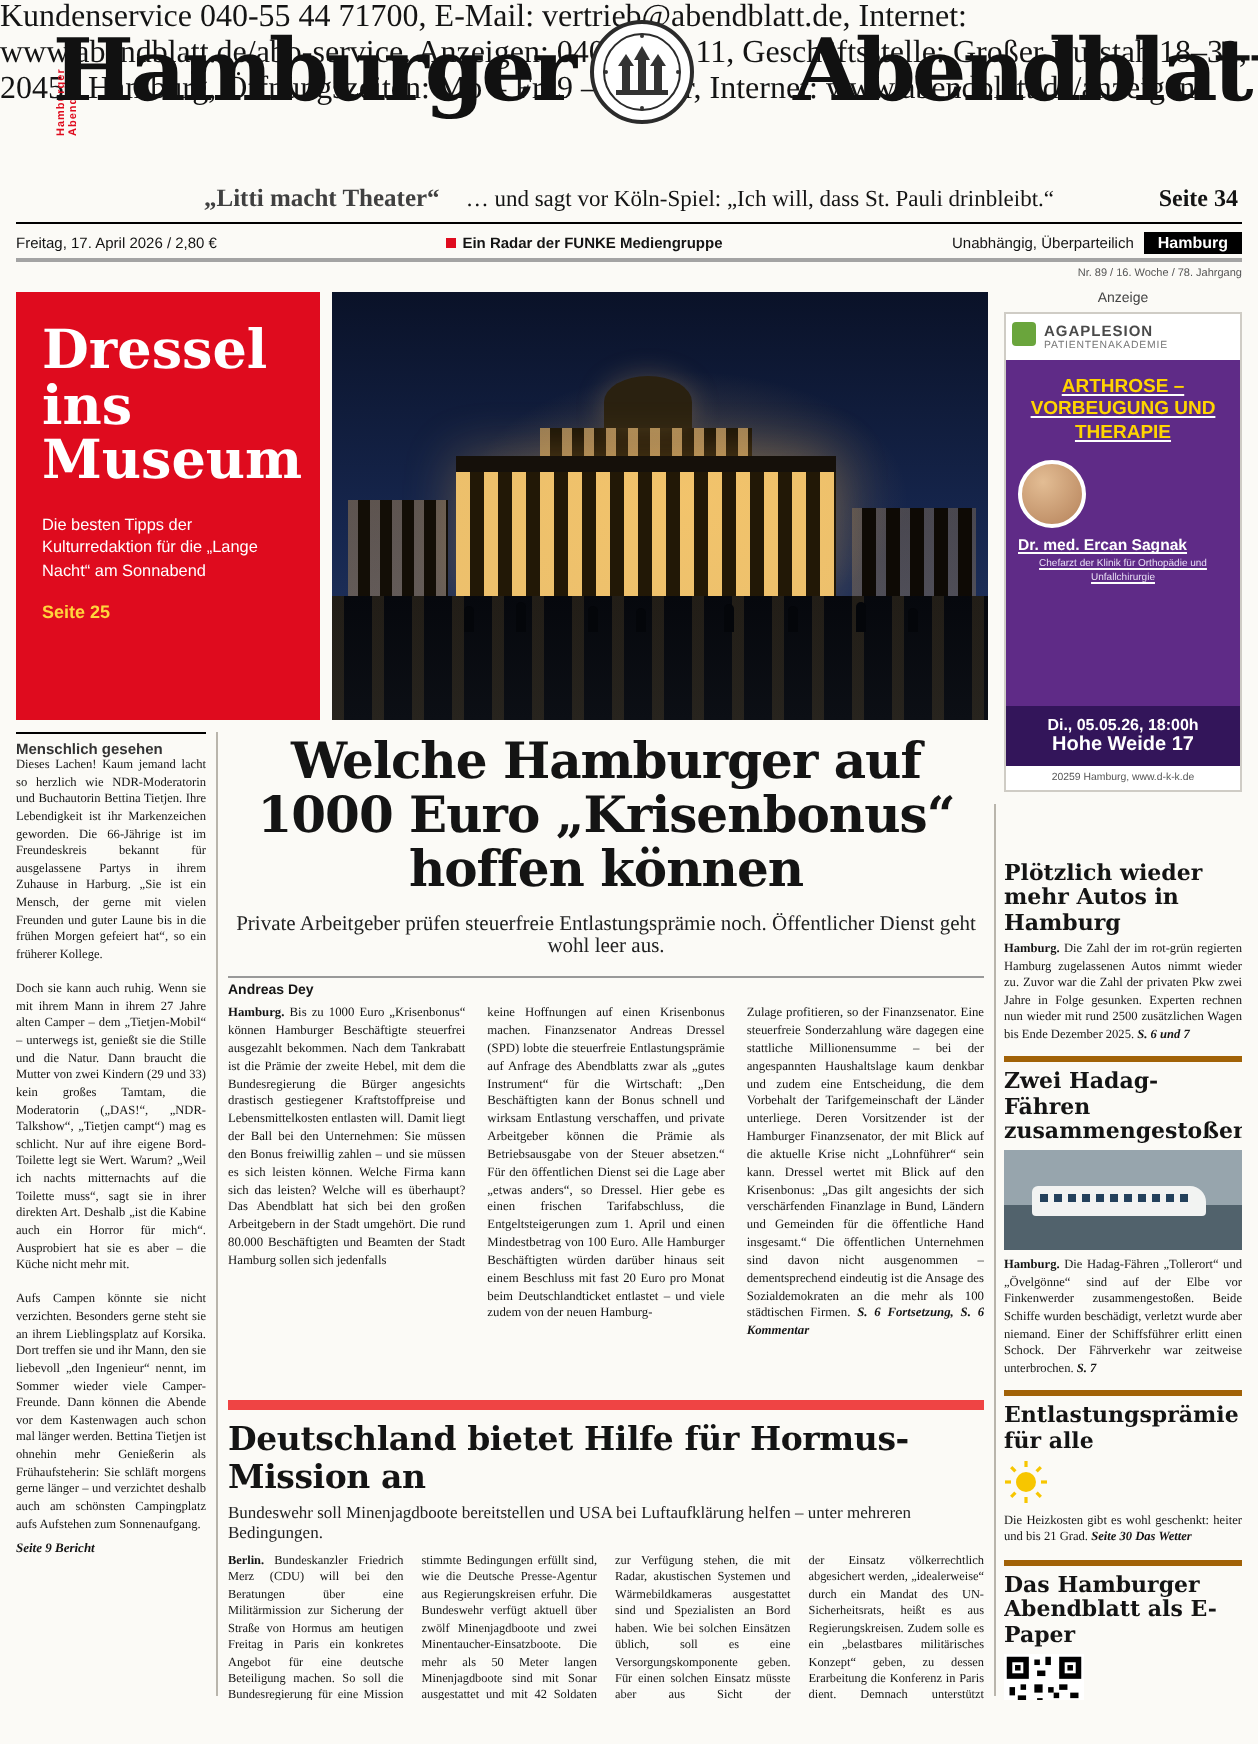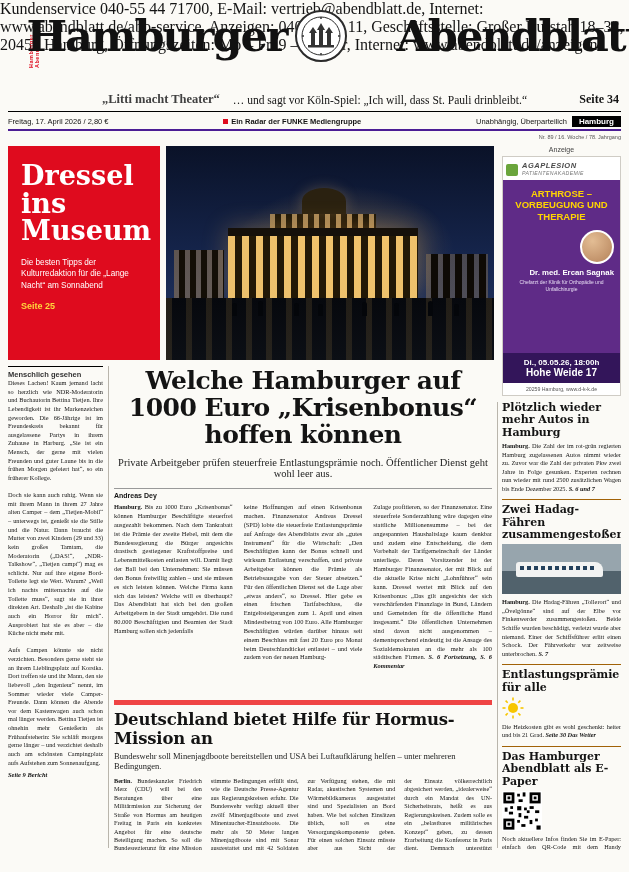--- a/index.html
+++ b/index.html
@@ -27,21 +27,21 @@
   .seal { width:54px; height:54px; flex:0 0 auto; }
   .teaser {
     position:absolute; left:8px; right:8px; top:88px; height:24px;
     border-bottom:1px solid #000; display:flex; align-items:center; justify-content:center;
     font-size:11.5px;
   }
   .teaser .hl { color:#404040; font-weight:bold; font-size:12.5px; margin-right:13px; }
   .teaser .pg { position:absolute; right:2px; font-weight:bold; font-size:12px; }
   .dateline {
     position:absolute; left:8px; right:8px; top:114px; height:17px;
-    border-bottom:2px solid #4c1d95; display:flex; align-items:center;
+    border-bottom:2px solid #a3a3a3; display:flex; align-items:center;
     justify-content:space-between; font-family:"Liberation Sans",sans-serif; font-size:7.5px;
   }
   .dateline .mid { display:flex; align-items:center; gap:3px; }
   .sq { width:5px; height:5px; background:#df0b1e; display:inline-block; }
   .citybadge {
     background:#000; color:#fff; font-weight:bold; padding:1px 7px; margin-left:5px;
     font-size:8px; display:inline-block;
   }
   .dl-right { display:flex; align-items:center; }
   .issue-line {
@@ -78,27 +78,27 @@
     background:linear-gradient(180deg,#06080d,#0c0f15); }
   .plaza::after { content:""; position:absolute; inset:0;
     background:repeating-linear-gradient(90deg, rgba(235,185,95,.12) 0 6px, transparent 6px 20px); }
   .person { position:absolute; width:5px; height:13px; background:#04060a; border-radius:2.5px 2.5px 0 0; bottom:44px; }
   
   .anzeige-label { position:absolute; left:502px; top:146px; width:119px; text-align:center;
     font-family:"Liberation Sans",sans-serif; font-size:7px; color:#444; }
   .ad { position:absolute; left:502px; top:156px; width:119px; height:240px;
     border:1px solid #cfccc5; display:flex; flex-direction:column; overflow:hidden;
     font-family:"Liberation Sans",sans-serif; text-align:center; }
-  .ad-top { background:#fff; padding:4px 3px; display:flex; align-items:flex-end; gap:4px;font-style:italic; }
+  .ad-top { background:#fff; padding:4px 3px; display:flex; align-items:flex-start; gap:4px; }
   .ad-logo { width:12px; height:12px; background:#6aa53c; border-radius:2px; flex:0 0 auto; }
   .ad-brand { text-align:left; }
   .ad-brand .b1 { font-size:7.5px; font-weight:bold; color:#4a4a4a; letter-spacing:.5px; }
   .ad-brand .b2 { font-size:5.2px; color:#777; letter-spacing:.4px; }
   .ad-main { background:#5f2b87; color:#fff; flex:1; padding:8px 6px 4px; display:flex;
-    flex-direction:column; align-items:flex-end; }
+    flex-direction:column; align-items:flex-start;text-decoration:underline; }
   .ad-head { color:#ffd400; font-weight:bold; font-size:9.5px; line-height:1.2; }
   .ad-face { width:34px; height:34px; border-radius:50%; margin:8px 0 4px;
     background:radial-gradient(circle at 35% 30%, #e3bd94, #b5825a); border:2px solid #fff; }
   .ad-doc { font-size:7.8px; font-weight:bold; }
   .ad-doc-t { font-size:5px; line-height:1.3; margin-top:2px; color:#e8ddf4; }
   .ad-band { background:#33155a; color:#fff; padding:5px 4px; }
   .ad-band .d1 { font-size:8px; font-weight:bold; }
   .ad-band .d2 { font-size:10px; font-weight:bold; }
   .ad-foot { background:#fff; color:#555; font-size:5.2px; padding:3px 2px; }
   
@@ -124,22 +124,22 @@
   
   .hormus { position:absolute; left:114px; top:700px; width:378px; height:150px; overflow:hidden;
     border-top:5px solid #ef4444; padding-top:5px; }
   .hormus h2 { font-family:"DejaVu Serif",serif; font-weight:bold; font-size:16.5px; letter-spacing:-.2px; }
   .hormus .deck { font-size:8.5px; margin-top:3px; color:#222; }
   .hormus .cols { gap:9px; margin-top:6px; }
   .hormus .col { font-size:6.2px; line-height:1.36; }
   
   .rail { position:absolute; left:502px; top:402px; width:119px; height:448px; overflow:hidden;
     display:flex; flex-direction:column; }
-  .rail section { border-top:1px solid #a16207; padding:4px 0 6px; }
-  .rail section:first-child { border-top:none; padding-top:0; }
+  .rail section { border-top:3px solid #a16207; padding:4px 0 6px; }
+  .rail section:first-child { border-top:none; padding-top:0;margin-top:29px; }
   .rail h3 { font-family:"DejaVu Serif",serif; font-weight:bold; font-size:11px; line-height:1.12; margin-bottom:3px; }
   .rail .body { font-size:6.3px; line-height:1.36; text-align:justify; }
   .rail .pg { font-weight:bold; font-style:italic; font-size:6.3px; }
   .ferry-photo { width:100%; height:50px; margin:3px 0 4px; position:relative; overflow:hidden;
     background:linear-gradient(180deg,#97a5ad 0 55%, #51626c 55% 100%); }
   .ferry-hull { position:absolute; left:14px; right:18px; top:18px; height:15px; background:#f2f3f2;
     border-radius:3px 8px 2px 2px; }
   .ferry-hull::before { content:""; position:absolute; left:4px; right:6px; top:4px; height:4px;
     background:repeating-linear-gradient(90deg,#24415c 0 4px, #f2f3f2 4px 7px); }
   .ferry-hull::after { content:""; position:absolute; left:0; right:0; bottom:0; height:3px; background:#1c3document document document document document

